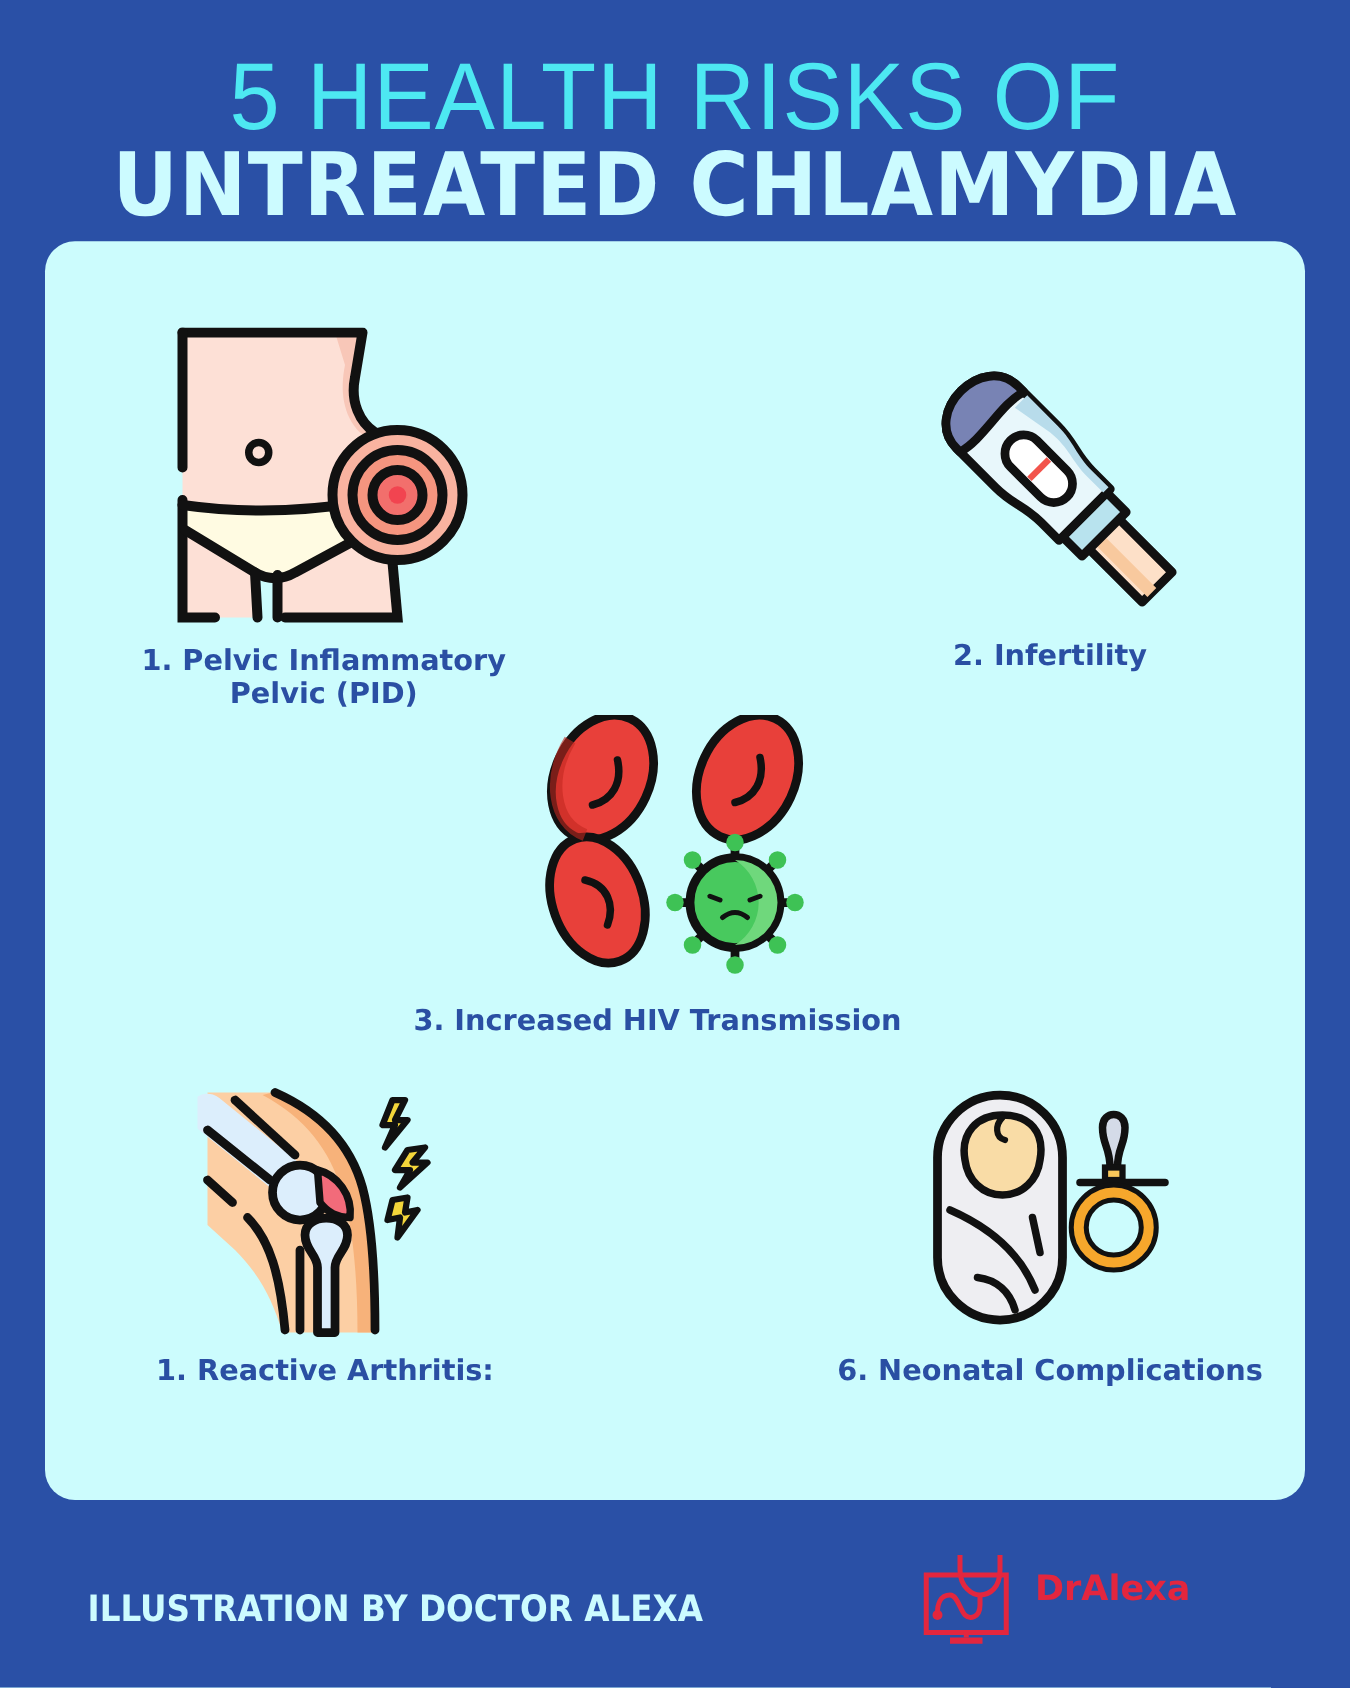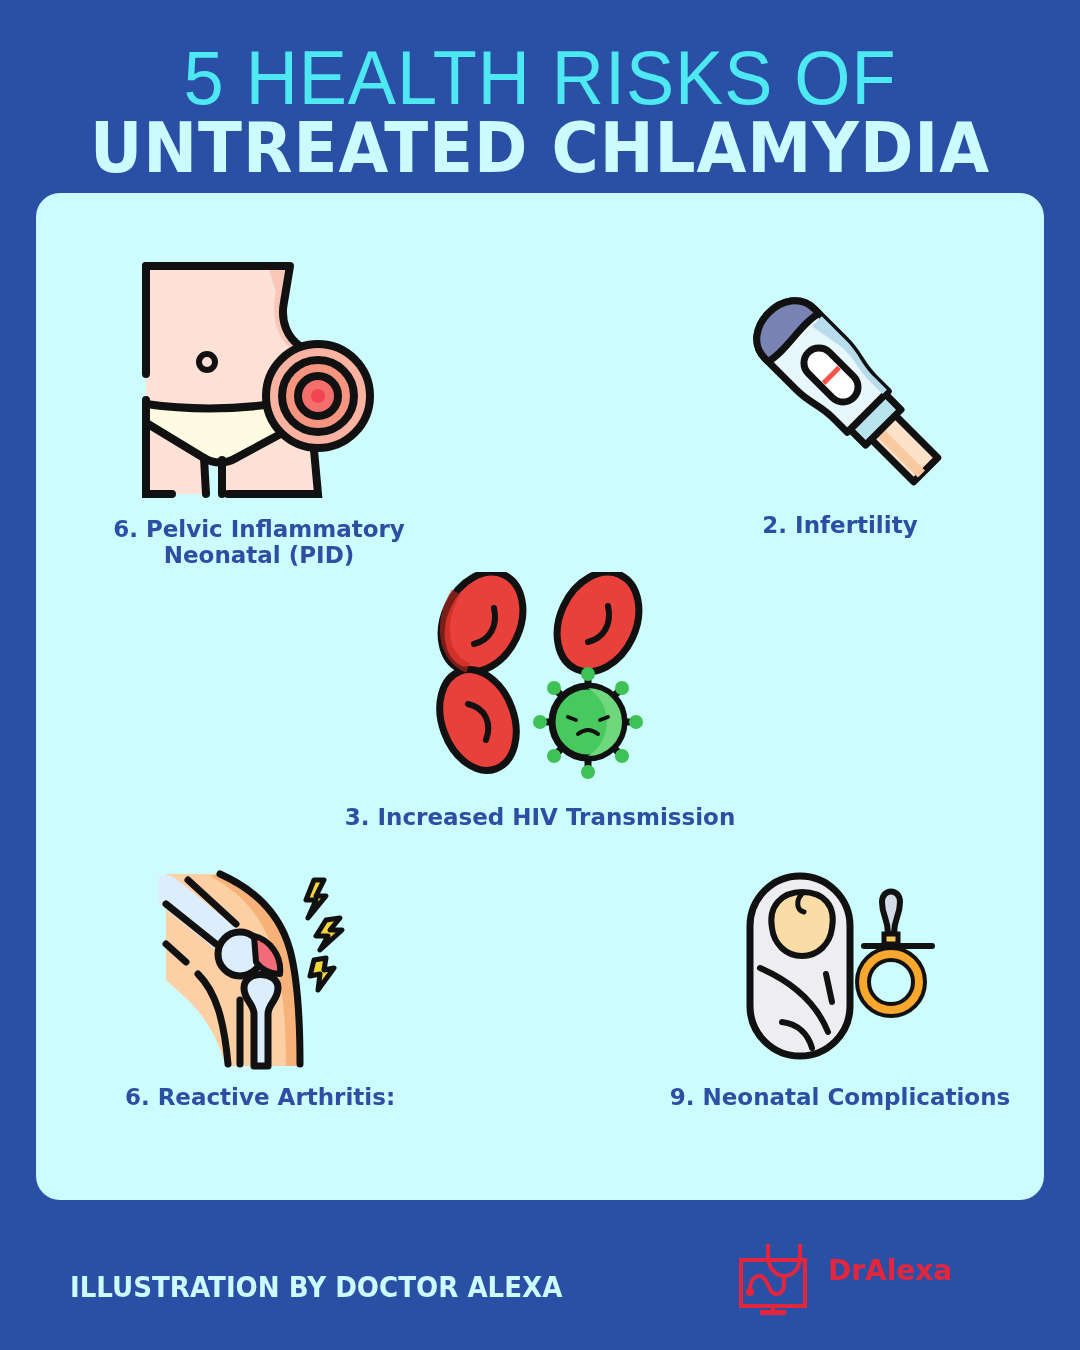--- a/index.html
+++ b/index.html
@@ -58,22 +58,22 @@
     <path d="M10 162 L66 196 C76 202 88 202 98 196 L150 168" fill="none" stroke="#111" stroke-width="8" stroke-linecap="round"></path>
     <path d="M66 196 L68 232 M84 198 L84 232" fill="none" stroke="#111" stroke-width="8" stroke-linecap="round"></path>
     <path d="M176 188 L180 232 H90" fill="none" stroke="#111" stroke-width="8" stroke-linecap="round"></path>
     <circle cx="69" cy="100" r="8" fill="#fde0d6" stroke="#111" stroke-width="6"></circle>
     <circle cx="180" cy="134" r="52" fill="#f9b3a0" stroke="#111" stroke-width="8"></circle>
     <circle cx="180" cy="134" r="36" fill="#f5957f" stroke="#111" stroke-width="8"></circle>
     <circle cx="180" cy="134" r="20" fill="#f26f6c" stroke="#111" stroke-width="8"></circle>
     <circle cx="180" cy="134" r="7" fill="#f24450"></circle>
   </svg>
   <div class="label" style="left:100px;top:516px;width:318px;">
-    <div>6. Pelvic Inflammatory</div>
-    <div>Neonatal (PID)</div>
+    <div>1. Pelvic Inflammatory</div>
+    <div>Pelvic (PID)</div>
   </div>
 </div>
 
 <div class="item">
   <svg style="left:728px;top:272px" width="230" height="230" viewBox="0 0 230 230">
     <g transform="translate(115 115) rotate(-45) translate(-115 -115)">
       <rect x="98" y="168" width="34" height="64" fill="#fde0c8" stroke="#111" stroke-width="7" stroke-linejoin="round"></rect>
       <rect x="104" y="168" width="10" height="64" fill="#f8c99e"></rect>
       <rect x="90" y="150" width="50" height="22" fill="#b8e3ee" stroke="#111" stroke-width="7" stroke-linejoin="round"></rect>
       <path d="M80 40 C80 0 150 0 150 40 L150 84 C150 104 144 110 144 130 L144 150 H86 L86 130 C86 110 80 104 80 84 Z" fill="#e8f7fb" stroke="#111" stroke-width="7" stroke-linejoin="round"></path>
@@ -122,21 +122,21 @@
       </g>
       <circle cx="160" cy="150" r="36" fill="#48c95e" stroke="#111" stroke-width="7"></circle>
       <path d="M160 116 A34 34 0 0 1 160 184 A40 40 0 0 0 160 116 Z" fill="#6fd87c"></path>
       <g stroke="#111" stroke-width="4" stroke-linecap="round" fill="none">
         <line x1="140" y1="145" x2="148" y2="148"></line>
           <line x1="180" y1="145" x2="172" y2="148"></line>
         <path d="M150 162 Q160 154 170 162"></path>
       </g>
     </g>
   </svg>
-  <div class="label" style="left:330px;top:804px;width:420px;">3. Increased HIV Transmission</div>
+  <div class="label" style="left:316px;top:804px;width:420px;">3. Increased HIV Transmission</div>
 </div>
 
 <div class="item">
   <svg style="left:158px;top:870px" width="210" height="200" viewBox="0 0 210 200">
     <path d="M8 4 H60 C96 20 120 44 130 80 C138 110 140 150 140 196 H68 C60 170 50 150 30 130 L8 110 Z" fill="#fccfa4"></path>
     <path d="M60 4 C96 20 120 44 130 80 C138 110 140 150 140 196 H128 C128 150 124 110 116 84 C106 50 86 24 52 6 Z" fill="#f7b27a"></path>
     <path d="M8 20 L72 72" stroke="#dceefc" stroke-width="30" stroke-linecap="round"></path>
     <path d="M8 20 L68 68" stroke="#111" stroke-width="0"></path>
     <circle cx="82" cy="84" r="22" fill="#dceefc" stroke="#111" stroke-width="7"></circle>
     <path d="M96 66 C112 70 124 86 122 104 C112 104 104 100 98 92 Z" fill="#f26b7a" stroke="#111" stroke-width="6" stroke-linejoin="round"></path>
@@ -147,40 +147,40 @@
       <path d="M62 4 C98 20 122 44 132 80 C140 110 142 150 142 194"></path>
       <path d="M8 74 L28 92 M40 104 C58 122 66 150 70 194"></path>
       <path d="M82 130 V194"></path>
     </g>
     <g fill="#f4d63a" stroke="#111" stroke-width="5" stroke-linejoin="round">
       <path d="M156 10 L148 30 L158 30 L150 48 L168 26 L158 26 L166 10 Z"></path>
       <path d="M168 50 L158 66 L170 66 L162 80 L184 60 L172 60 L182 48 Z"></path>
       <path d="M156 90 L152 106 L162 104 L160 120 L176 98 L166 100 L168 88 Z"></path>
     </g>
   </svg>
-  <div class="label" style="left:100px;top:1084px;width:320px;">6. Reactive Arthritis:</div>
+  <div class="label" style="left:100px;top:1084px;width:320px;">1. Reactive Arthritis:</div>
 </div>
 
 <div class="item">
   <svg style="left:742px;top:872px" width="200" height="190" viewBox="0 0 200 190">
     <rect x="8" y="4" width="100" height="180" rx="50" fill="#eeeef2" stroke="#111" stroke-width="7"></rect>
     <path d="M30 56 C26 34 40 20 60 20 C82 20 94 34 90 56 C88 72 76 84 60 84 C44 84 32 72 30 56 Z" fill="#f9dca6" stroke="#111" stroke-width="6"></path>
     <path d="M60 22 C54 28 54 38 62 40" fill="none" stroke="#111" stroke-width="5" stroke-linecap="round"></path>
     <g fill="none" stroke="#111" stroke-width="6" stroke-linecap="round">
       <path d="M18 96 C50 110 74 130 86 160"></path>
       <path d="M84 102 L90 130"></path>
       <path d="M40 150 C56 152 66 162 70 176"></path>
     </g>
     <path d="M140 30 C140 16 158 16 158 30 C158 44 152 46 152 62 H146 C146 46 140 44 140 30 Z" fill="#d4dbe8" stroke="#111" stroke-width="6" stroke-linejoin="round"></path>
     <rect x="142" y="62" width="14" height="10" fill="#f9c75a" stroke="#111" stroke-width="5"></rect>
     <line x1="122" y1="74" x2="190" y2="74" stroke="#111" stroke-width="6" stroke-linecap="round"></line>
     <circle cx="149" cy="110" r="28" fill="none" stroke="#111" stroke-width="16"></circle>
     <circle cx="149" cy="110" r="28" fill="none" stroke="#f6a72c" stroke-width="8"></circle>
   </svg>
-  <div class="label" style="left:660px;top:1084px;width:360px;">9. Neonatal Complications</div>
+  <div class="label" style="left:660px;top:1084px;width:360px;">6. Neonatal Complications</div>
 </div>
 
 <div class="footer-credit">ILLUSTRATION BY DOCTOR ALEXA</div>
 
 <div class="brand">
   <svg style="position:absolute;left:0;top:0" width="80" height="80" viewBox="0 0 80 80">
     <rect x="3" y="20" width="64" height="46" fill="none" stroke="#e3263e" stroke-width="4"></rect>
     <rect x="22" y="70" width="26" height="5" fill="#e3263e"></rect>
     <line x1="35" y1="66" x2="35" y2="70" stroke="#e3263e" stroke-width="4"></line>
     <path d="M30 4 V16 C30 30 40 36 46 36 C54 36 62 30 62 16 V4" fill="none" stroke="#e3263e" stroke-width="4"></path>

